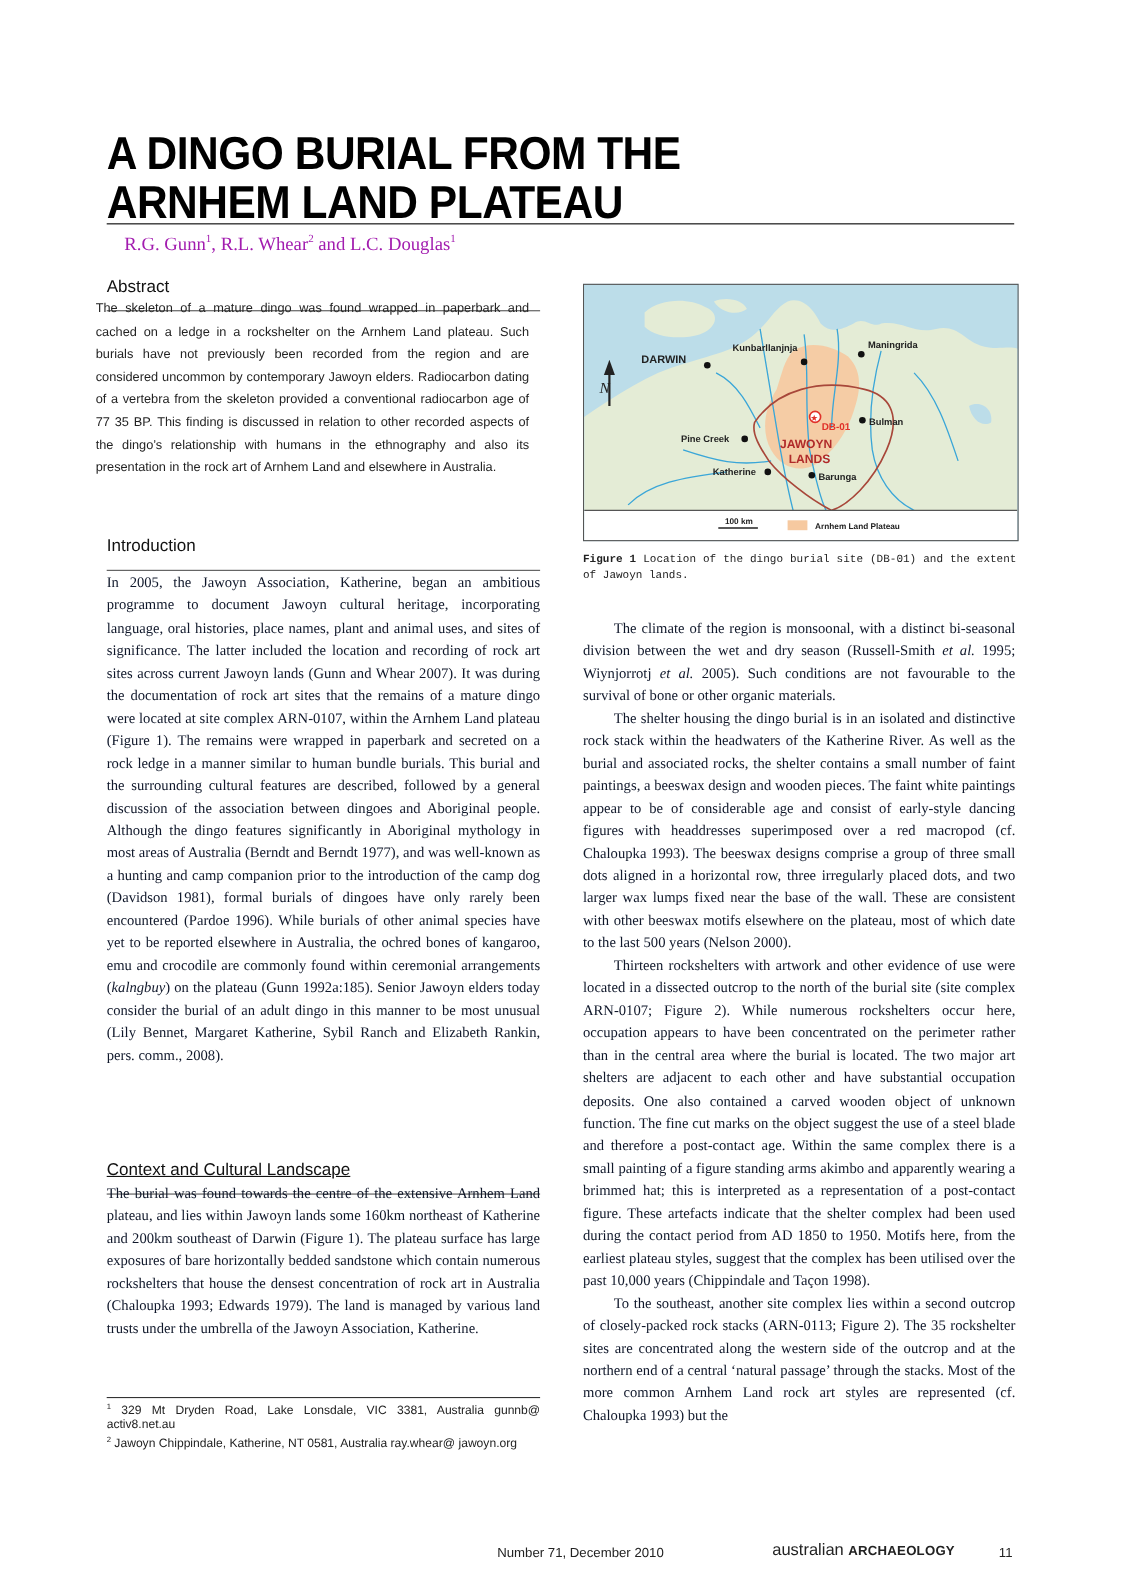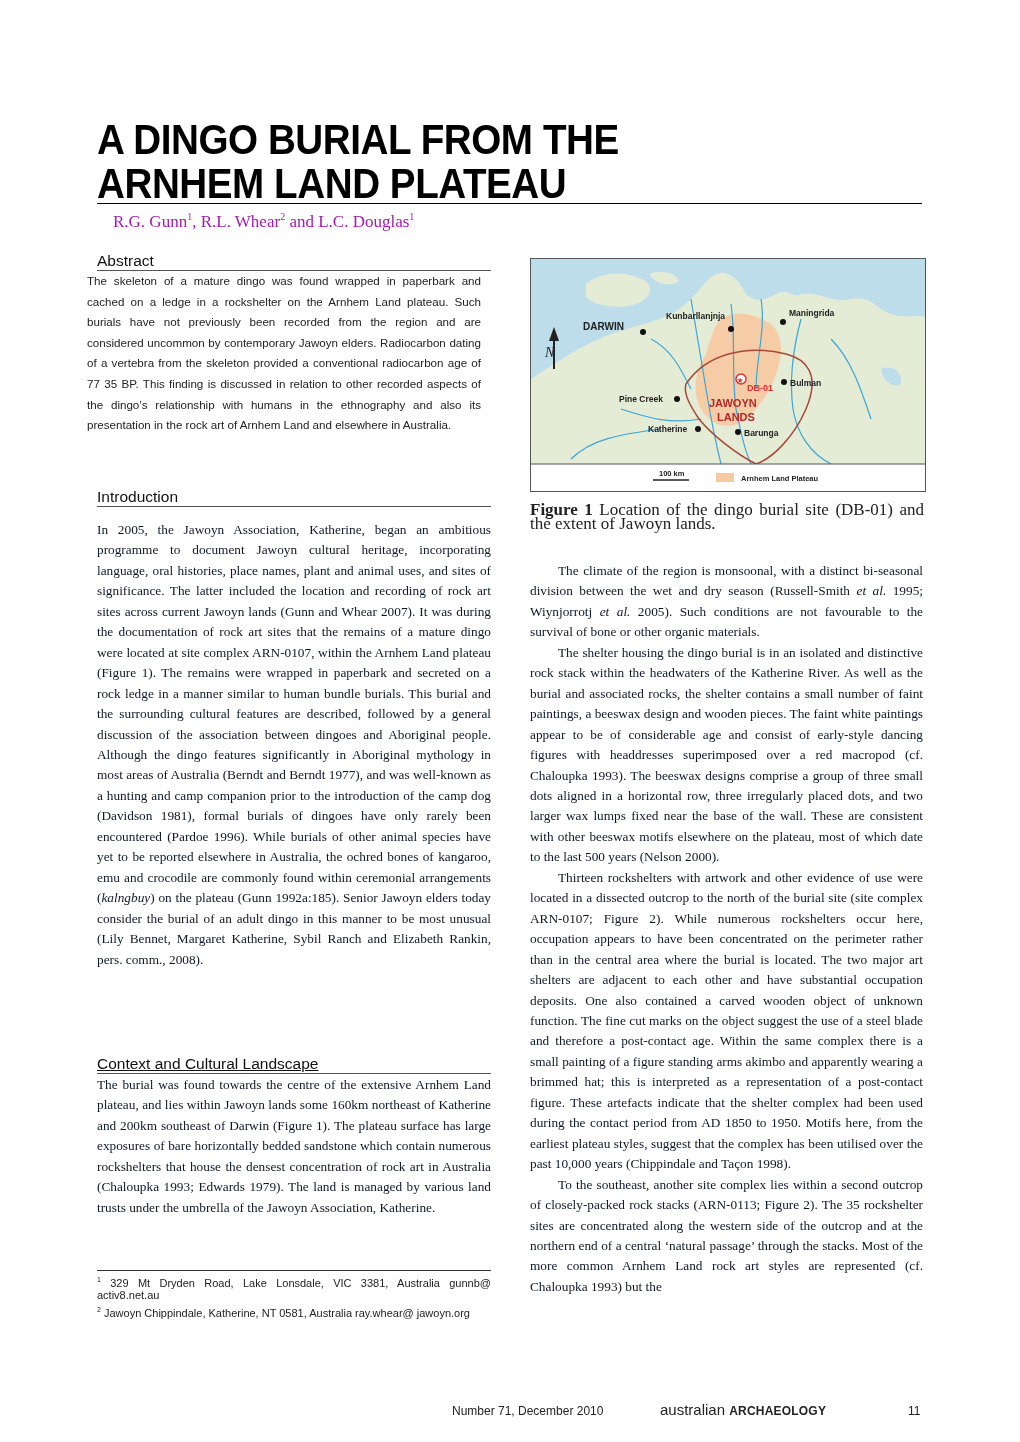--- a/index.html
+++ b/index.html
@@ -12,38 +12,38 @@
     transform: scaleX(0.92); transform-origin: left top;
   }
   .title-rule { left: 97px; top: 203px; width: 825px; height: 0; border-top: 1.6px solid #000; }
   .authors {
     left: 113px; top: 212px;
     font-family: "Liberation Serif", serif; font-size: 17px; color: #a21caf;
   }
   .authors sup { font-size: 10px; vertical-align: super; line-height: 0; }
   .sec-head {
     font-family: "Liberation Sans", sans-serif; font-size: 15.5px; color: #111;
-    width: 394px; border-bottom: 1.6px solid #555; padding-bottom: 0px; line-height: 19px;
+    width: 394px; border-bottom: 1.6px solid #555; padding-bottom: 12px; line-height: 19px;
   }
   .abstract-text {
     left: 87px; top: 271px; width: 394px;
     font-family: "Liberation Sans", sans-serif; font-size: 11.6px; line-height: 20.6px;
     text-align: justify; color: #222;
   }
   .body-text {
     font-family: "Liberation Serif", serif; font-size: 13.3px; line-height: 20.45px;
     text-align: justify; color: #0f172a; width: 394px;
   }
   .body-text p { margin: 0; }
   .body-text p.indent { text-indent: 28px; }
   .col-right { left: 530px; width: 393px; }
   .map-box { left: 530px; top: 258px; width: 394px; height: 232px; border: 1px solid #555; background: #bcdde9; overflow: hidden; }
   .caption {
     left: 530px; top: 503px; width: 394px;
-    font-family: Liberation Serif, serif; font-size: 17px; line-height: 13.5px; color: #222;
+    font-family: Liberation Mono, monospace; font-size: 10px; line-height: 13.5px; color: #222;
     text-align: justify;
   }
   .caption b { font-weight: bold; }
   .fn-rule { left: 97px; top: 1270px; width: 394px; border-top: 1px solid #333; }
   .footnotes {
     left: 97px; top: 1274px; width: 394px;
     font-family: "Liberation Sans", sans-serif; font-size: 11px; line-height: 12.5px; color: #222;
     text-align: justify;
   }
   .footnotes p { margin: 0 0 2px 0; }
@@ -150,14 +150,14 @@
 <div class="abs caption"><b>Figure 1</b><span> Location of the dingo burial site (DB-01) and the extent of Jawoyn lands.</span></div>
 
 <div class="abs body-text col-right" style="top:561px;">
   <p class="indent"><span>The climate of the region is monsoonal, with a distinct bi-seasonal division between the wet and dry season (Russell-Smith </span><i>et al.</i><span> 1995; Wiynjorrotj </span><i>et al.</i><span> 2005). Such conditions are not favourable to the survival of bone or other organic materials.</span></p>
   <p class="indent">The shelter housing the dingo burial is in an isolated and distinctive rock stack within the headwaters of the Katherine River. As well as the burial and associated rocks, the shelter contains a small number of faint paintings, a beeswax design and wooden pieces. The faint white paintings appear to be of considerable age and consist of early-style dancing figures with headdresses superimposed over a red macropod (cf. Chaloupka 1993). The beeswax designs comprise a group of three small dots aligned in a horizontal row, three irregularly placed dots, and two larger wax lumps fixed near the base of the wall. These are consistent with other beeswax motifs elsewhere on the plateau, most of which date to the last 500 years (Nelson 2000).</p>
   <p class="indent">Thirteen rockshelters with artwork and other evidence of use were located in a dissected outcrop to the north of the burial site (site complex ARN-0107; Figure 2). While numerous rockshelters occur here, occupation appears to have been concentrated on the perimeter rather than in the central area where the burial is located. The two major art shelters are adjacent to each other and have substantial occupation deposits. One also contained a carved wooden object of unknown function. The fine cut marks on the object suggest the use of a steel blade and therefore a post-contact age. Within the same complex there is a small painting of a figure standing arms akimbo and apparently wearing a brimmed hat; this is interpreted as a representation of a post-contact figure. These artefacts indicate that the shelter complex had been used during the contact period from AD 1850 to 1950. Motifs here, from the earliest plateau styles, suggest that the complex has been utilised over the past 10,000 years (Chippindale and Taçon 1998).</p>
   <p class="indent">To the southeast, another site complex lies within a second outcrop of closely-packed rock stacks (ARN-0113; Figure 2). The 35 rockshelter sites are concentrated along the western side of the outcrop and at the northern end of a central ‘natural passage’ through the stacks. Most of the more common Arnhem Land rock art styles are represented (cf. Chaloupka 1993) but the</p>
 </div>
 
 <div class="abs footer" style="left:452px;">Number 71, December 2010</div>
-<div class="abs footer footer-journal" style="left:660px; top:1401px;"><span>australian</span> <b>ARCHAEOLOGY</b></div>
+<div class="abs footer footer-journal" style="left:702px; top:1401px;"><span>australian</span> <b>ARCHAEOLOGY</b></div>
 <div class="abs footer" style="left:908px;">11</div>
 
 </body></html>

